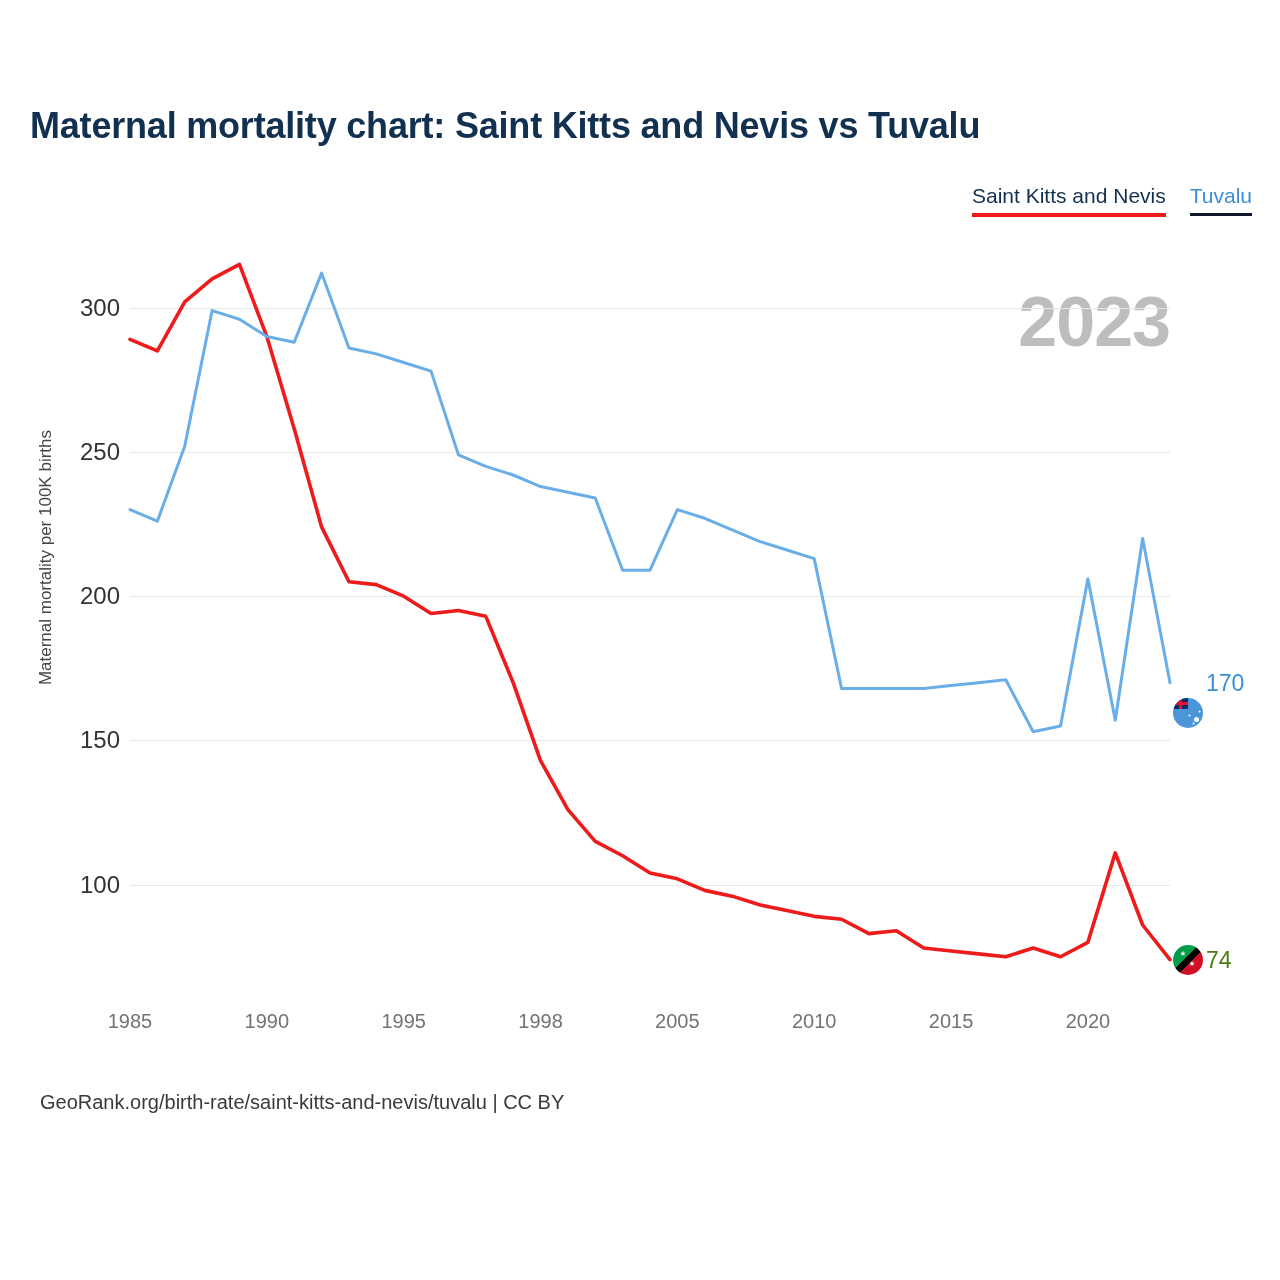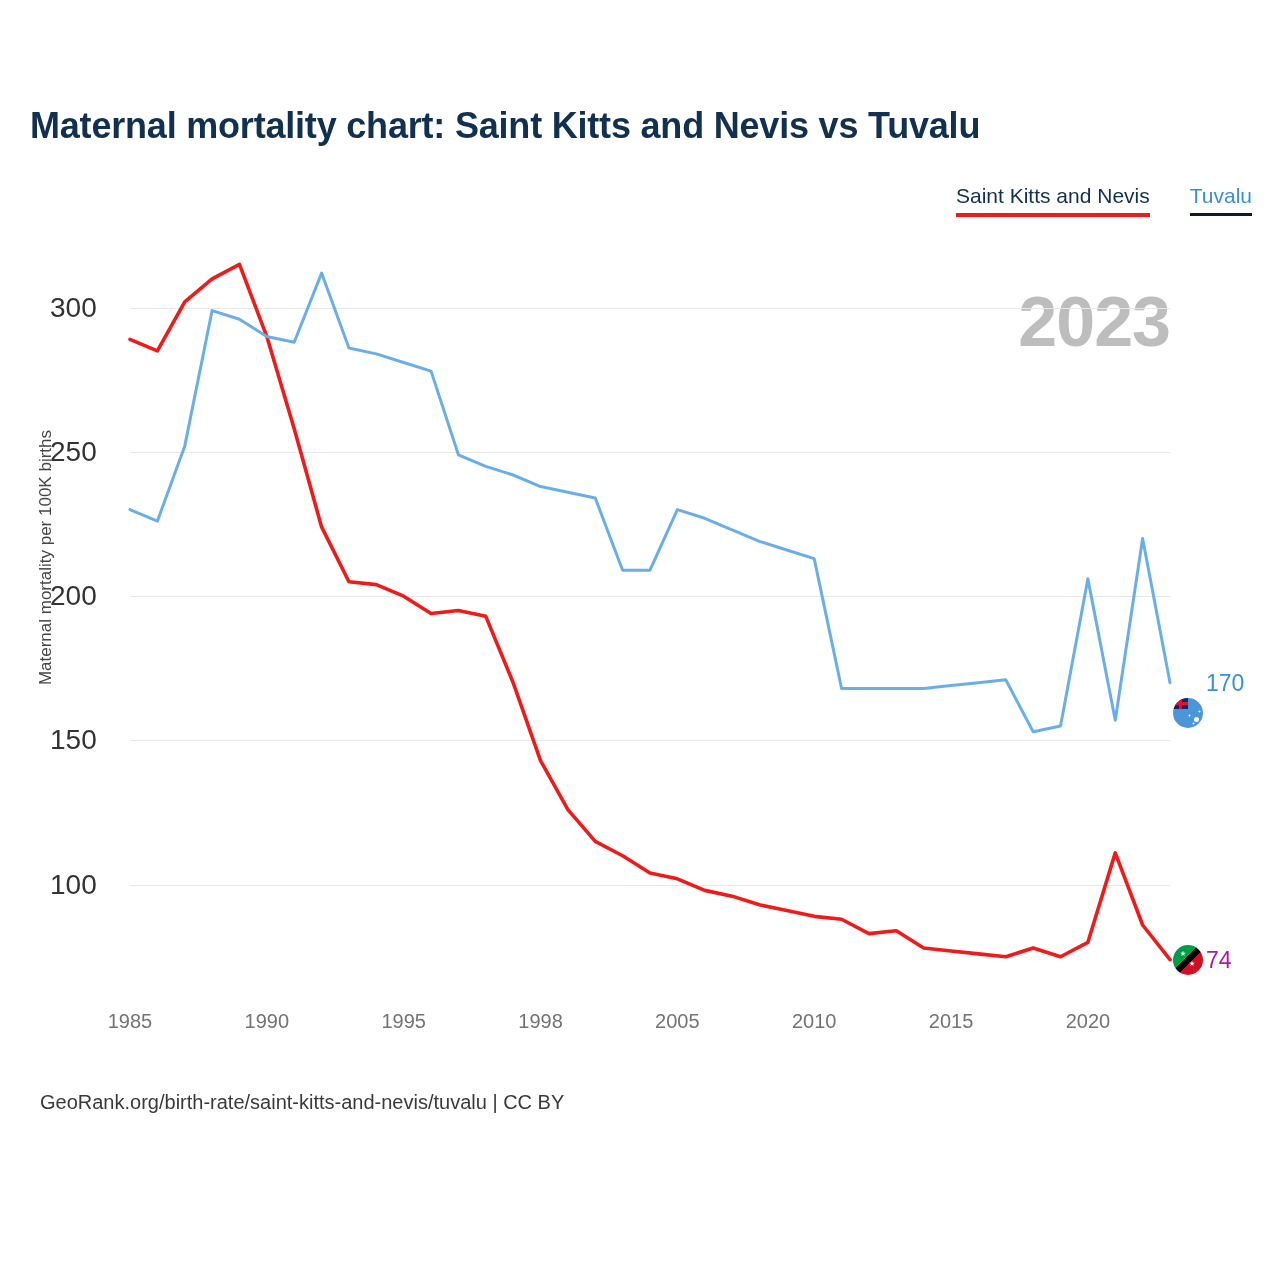--- a/index.html
+++ b/index.html
@@ -28,21 +28,21 @@
     font-weight: bold;
     color: #123050;
     letter-spacing: -0.2px;
     white-space: nowrap;
   }
   .legend {
     position: absolute;
     right: 28px;
     top: 185px;
     display: flex;
-    gap: 40px;
+    gap: 24px;
     align-items: flex-start;
     text-align: right;
   }
   .legend-item {
     font-size: 21px;
     color: #123050;
     padding-bottom: 7px;
     line-height: 1;
     white-space: nowrap;
   }
@@ -89,21 +89,22 @@
     position: absolute;
     left: 0;
     width: 100%;
     height: 1px;
     background: #e8e8e8;
   }
   .ytick {
     position: absolute;
     right: 1050px;
     width: 70px;
-    font-size: 28px;
+    text-align: right;
+    font-size: 24px;
     color: #333;
     transform: translateY(-50%);
     white-space: nowrap;
   }
   .xtick {
     position: absolute;
     top: 760px;
     font-size: 20px;
     color: #737373;
     transform: translateX(-50%);
@@ -124,21 +125,21 @@
     border-radius: 50%;
     transform: translate(-50%, -50%);
     overflow: hidden;
   }
   .end-value {
     position: absolute;
     font-size: 23px;
     transform: translate(0, -50%);
     white-space: nowrap;
   }
-  .val-a { color: #a21caf; }
+  .val-a { color: #4d7c0f; }
   .val-b { color: #3a8fd8; }
   .footer {
     position: absolute;
     left: 40px;
     top: 1085px;
     font-size: 20px;
     color: #3a3a3a;
     line-height: 1.75;
   }
   .footer div { white-space: nowrap; }

